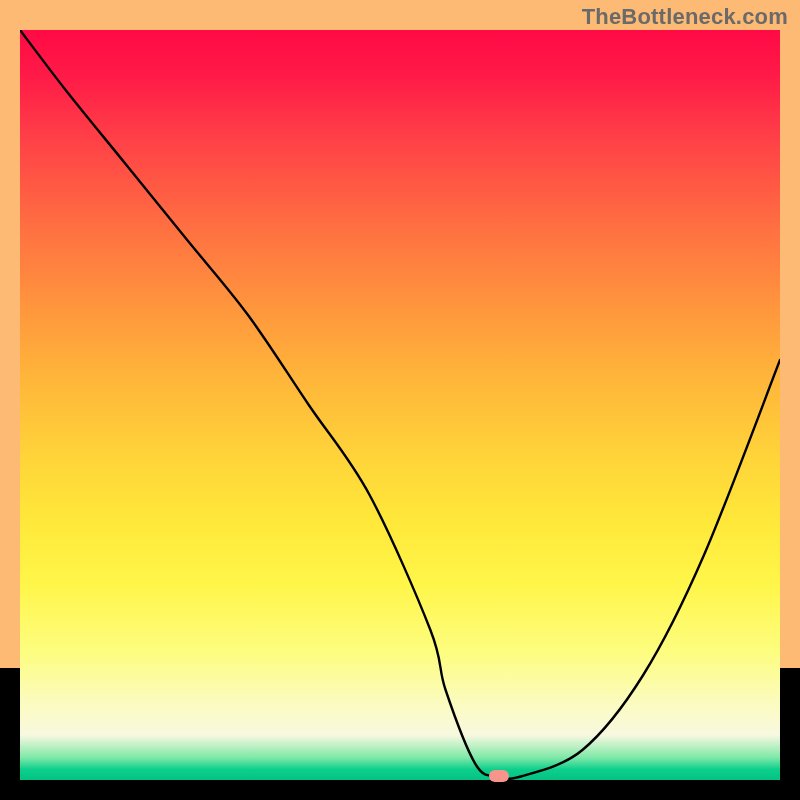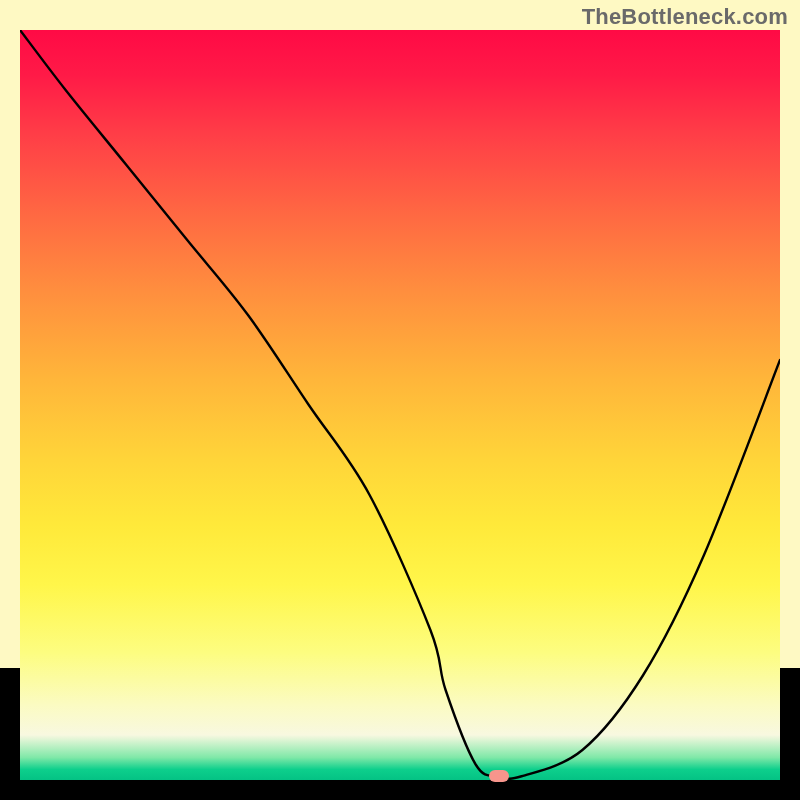--- a/index.html
+++ b/index.html
@@ -7,21 +7,21 @@
     padding: 0;
     width: 800px;
     height: 800px;
     background: #000;
     overflow: hidden;
   }
   .container {
     position: relative;
     width: 800px;
     height: 668px;
-    background: #fef9c3;
+    background: #fdba74;
   }
   .watermark {
     position: absolute;
     top: 4px;
     right: 12px;
     font-family: Arial, Helvetica, sans-serif;
     font-size: 22px;
     font-weight: bold;
     color: #6a6a6a;
     letter-spacing: 0.2px;

